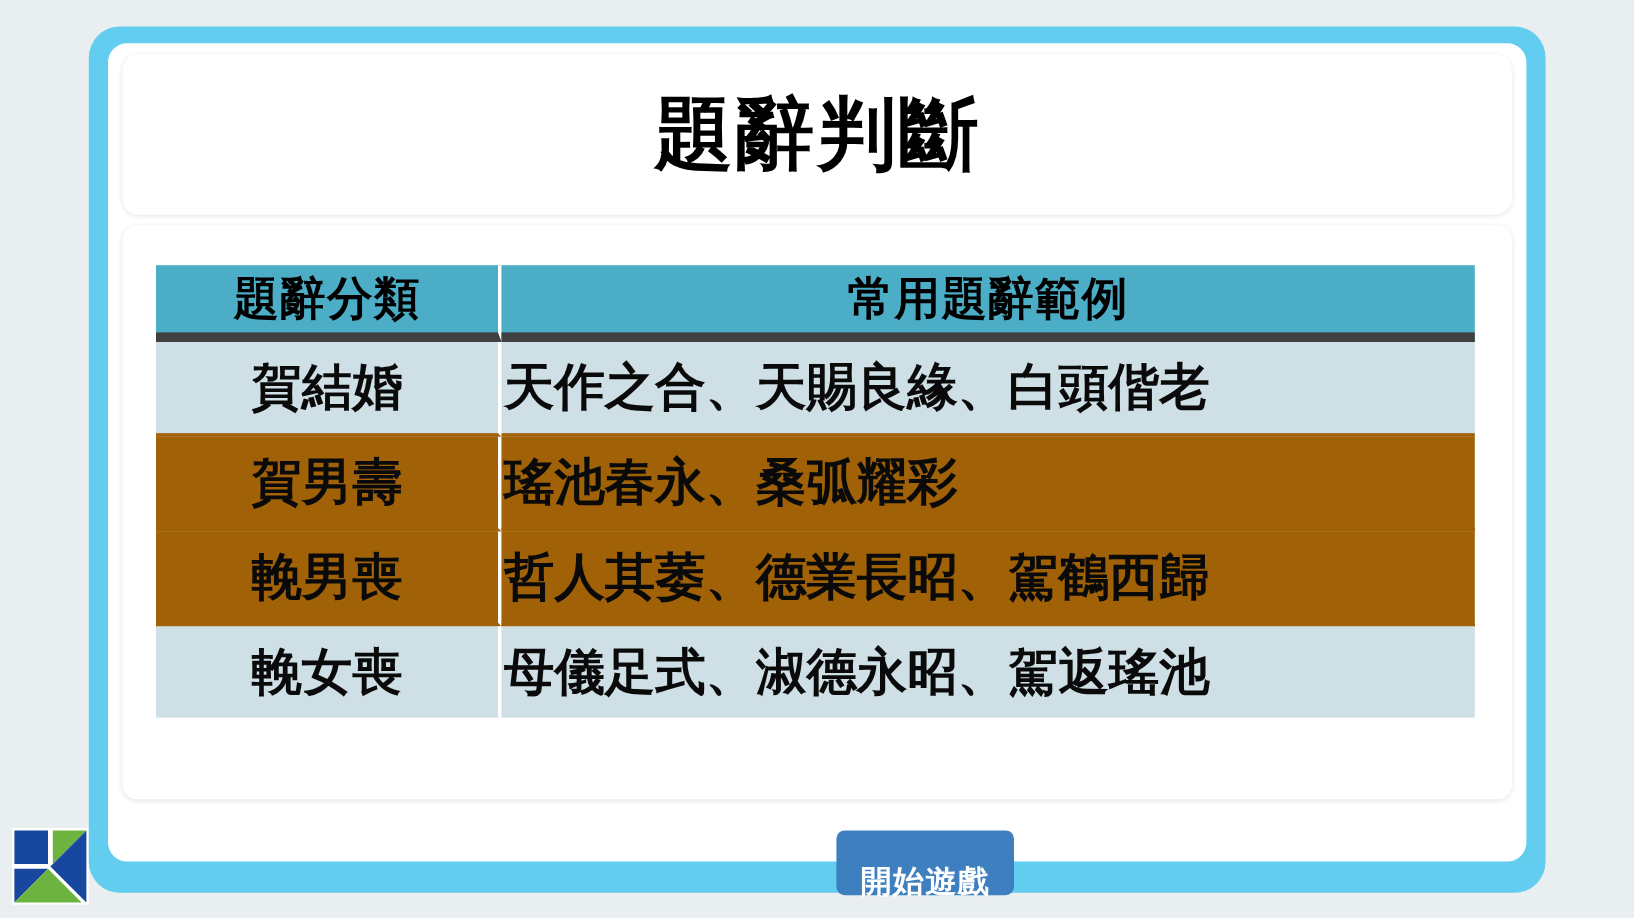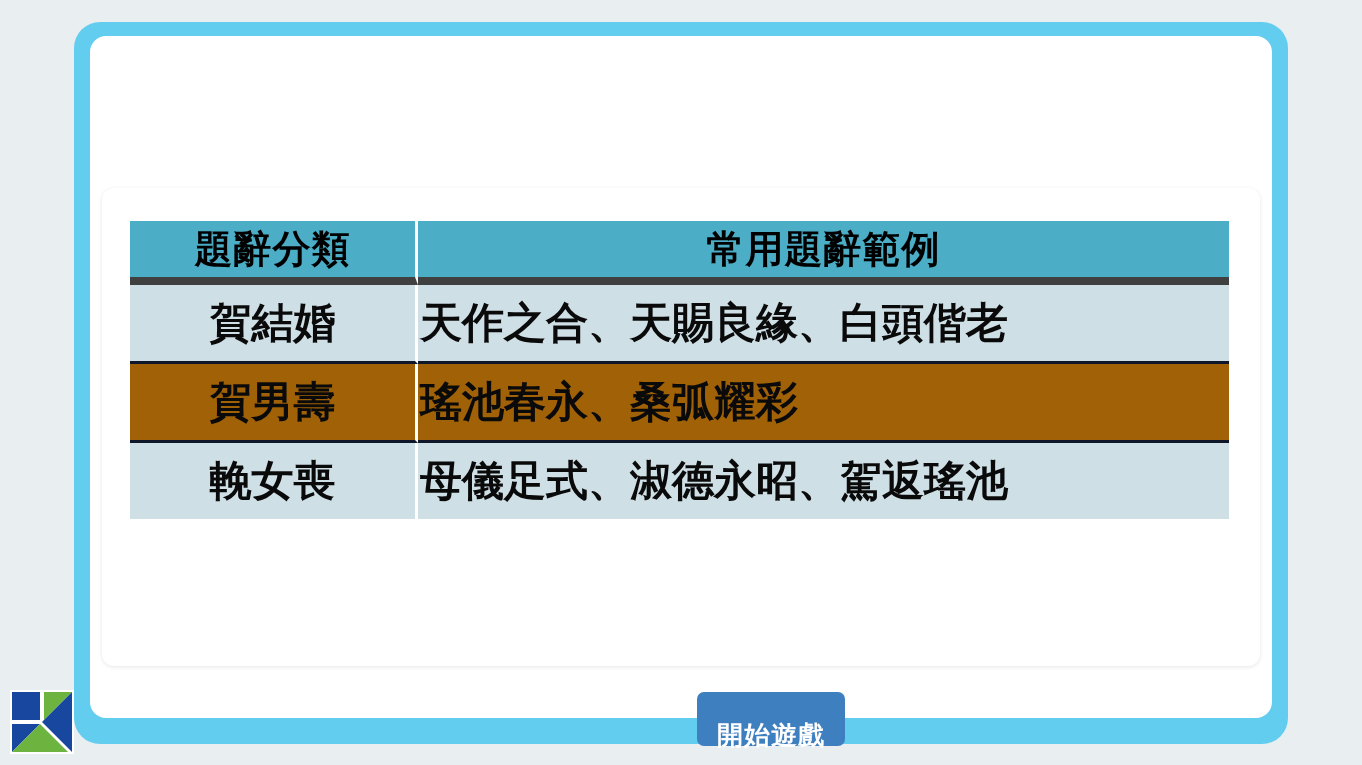--- a/index.html
+++ b/index.html
@@ -103,21 +103,21 @@
   }
   #terms-table th:last-child { border-right: none; }
 
   #terms-table td {
     font-size: 42px;
     font-weight: bold;
     color: #0a0a0a;
     height: 76px;
     padding: 0;
     border-right: 3px solid #ffffff;
-    border-bottom: 3px solid #0f172a;
+    border-bottom: 3px solid #a16207;
     letter-spacing: 0px;
   }
   #terms-table td:last-child { border-right: none; }
   #terms-table tr:last-child td { border-bottom: none; }
 
   #terms-table td.cell-category {
     text-align: center;
   }
   #terms-table td.cell-examples {
     text-align: left;
@@ -166,20 +166,23 @@
     <polygon points="34,2 62,2 34,30" fill="#6cb33f"></polygon>
     <polygon points="62,2 62,62 32,32" fill="#17479e"></polygon>
     <polygon points="2,62 2,34 30,34" fill="#17479e"></polygon>
     <polygon points="30,34 58,62 2,62" fill="#6cb33f"></polygon>
   </svg>
 </div>
 
 <div id="slide-frame">
   <div id="content-card">
 
+    <div id="title-panel">
+      <span id="page-title">題辭判斷</span>
+    </div>
 
     <div id="table-panel">
       <table id="terms-table">
         <colgroup>
           <col class="col-cat">
           <col class="col-ex">
         </colgroup>
         <thead>
           <tr>
             <th>題辭分類</th>
@@ -188,20 +191,24 @@
         </thead>
         <tbody>
           <tr class="row-odd">
             <td class="cell-category">賀結婚</td>
             <td class="cell-examples">天作之合、天賜良緣、白頭偕老</td>
           </tr>
           <tr class="row-even">
             <td class="cell-category">賀男壽</td>
             <td class="cell-examples">瑤池春永、桑弧耀彩</td>
           </tr>
+          <tr class="row-even">
+            <td class="cell-category">輓男喪</td>
+            <td class="cell-examples">哲人其萎、德業長昭、駕鶴西歸</td>
+          </tr>
           <tr class="row-odd">
             <td class="cell-category">輓女喪</td>
             <td class="cell-examples">母儀足式、淑德永昭、駕返瑤池</td>
           </tr>
         </tbody>
       </table>
     </div>
 
     <button id="start-button">開始遊戲</button>
 

